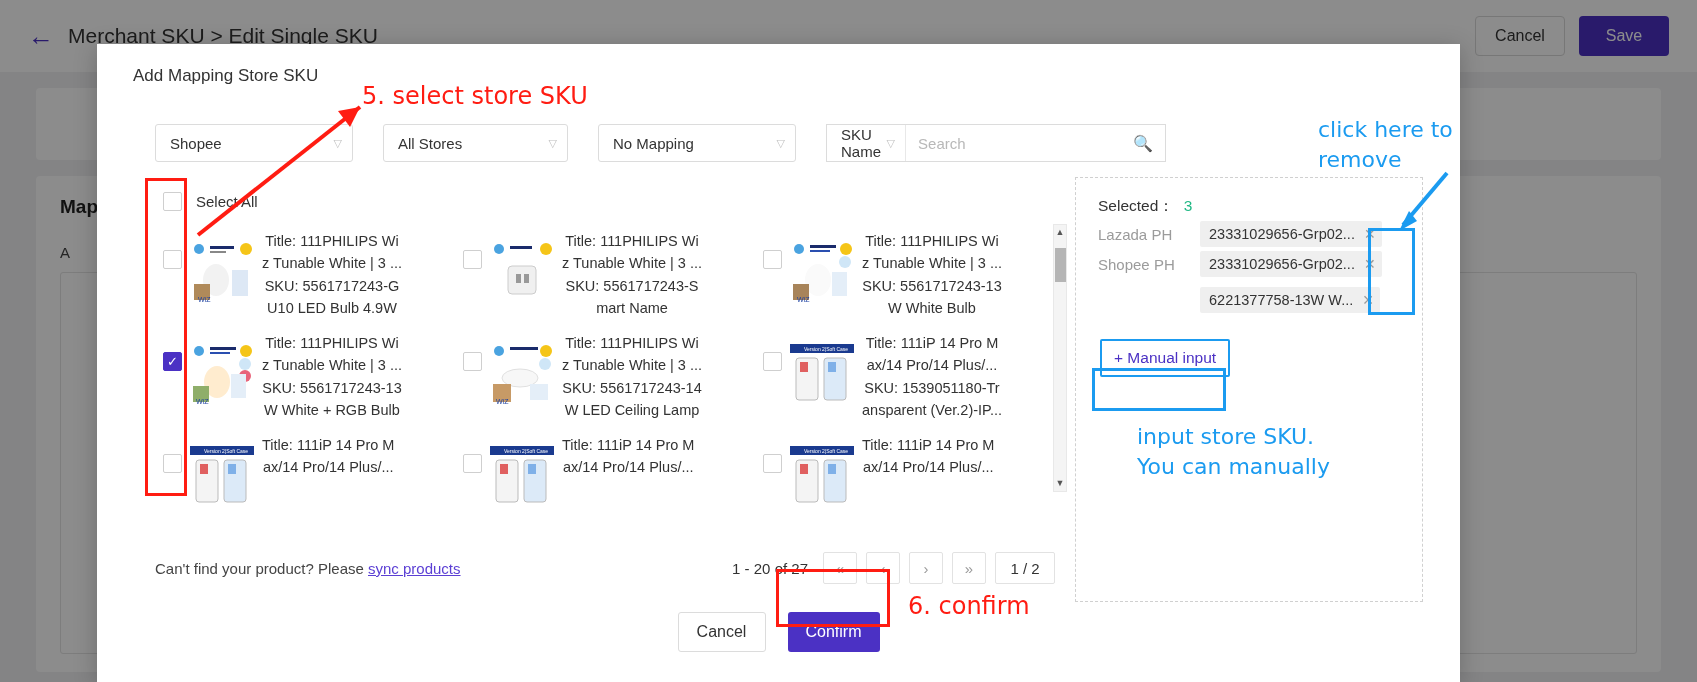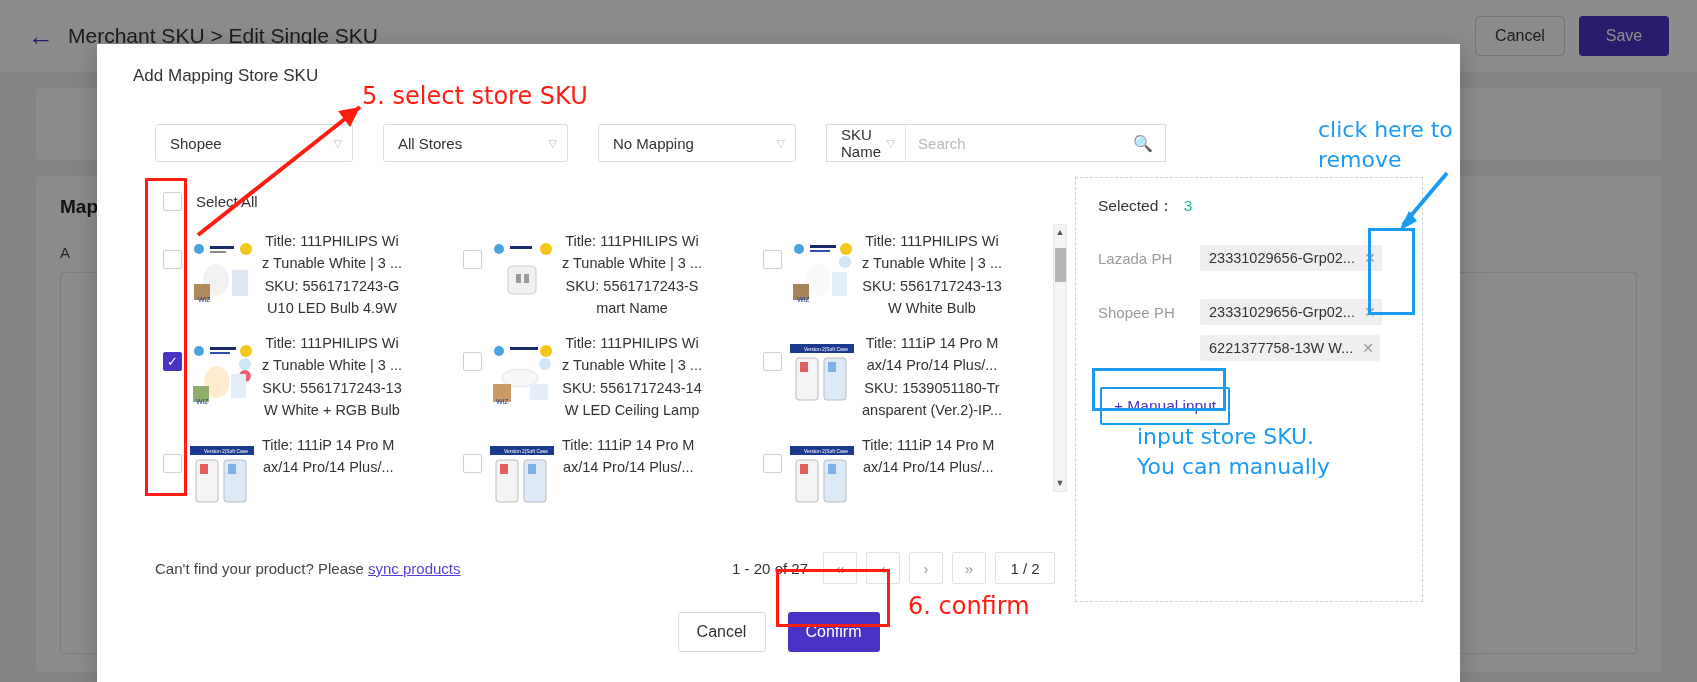--- a/index.html
+++ b/index.html
@@ -145,21 +145,21 @@
     color:#333; font-size:15px; border-radius:2px; padding:0 8px;
   }
 
   
   .right-panel {
     position:absolute; left:978px; top:133px; width:348px; height:425px;
     border:1px dashed #d0d0d0; padding:18px 22px;
   }
   .sel-count { font-size:15.5px; color:#333; }
   .sel-count .num { color:#20b884; margin-left:10px; }
-  .tag-row { display:flex; align-items:center; margin-top:28px; }
+  .tag-row { display:flex; align-items:center; margin-top:4px; }
   .tag-store { width:102px; font-size:15px; color:#9b9b9b; flex:none; }
   .tag {
     background:#efefef; border-radius:2px; height:26px; display:flex;
     align-items:center; padding:0 6px 0 9px; font-size:14.5px; color:#333;
     max-width:184px;
   }
   .tag-label { white-space:nowrap; overflow:hidden; text-overflow:ellipsis; }
   .tag-x { margin-left:9px; color:#9a9a9a; font-size:14px; }
   .manual-btn {
     margin-top:26px; margin-left:2px; display:inline-flex; align-items:center;

